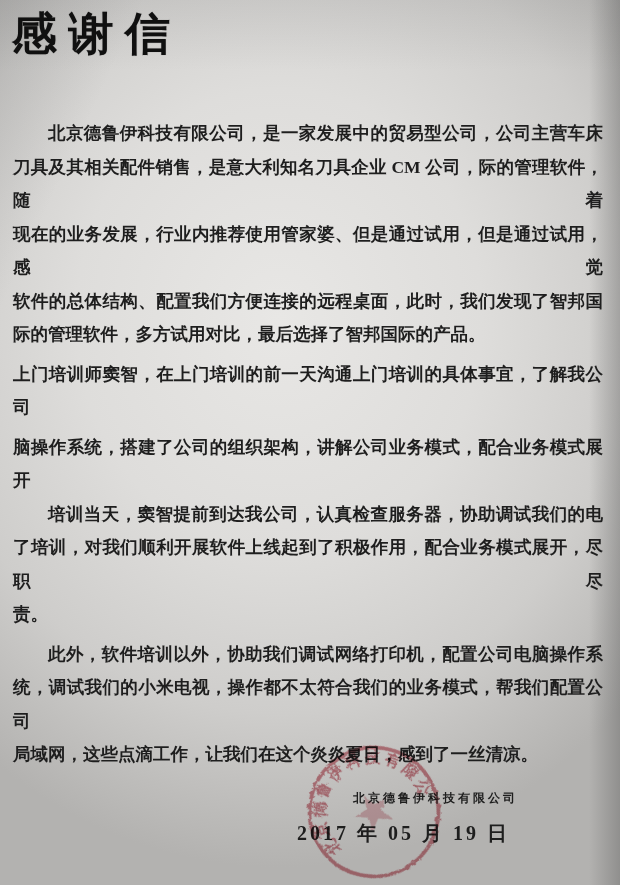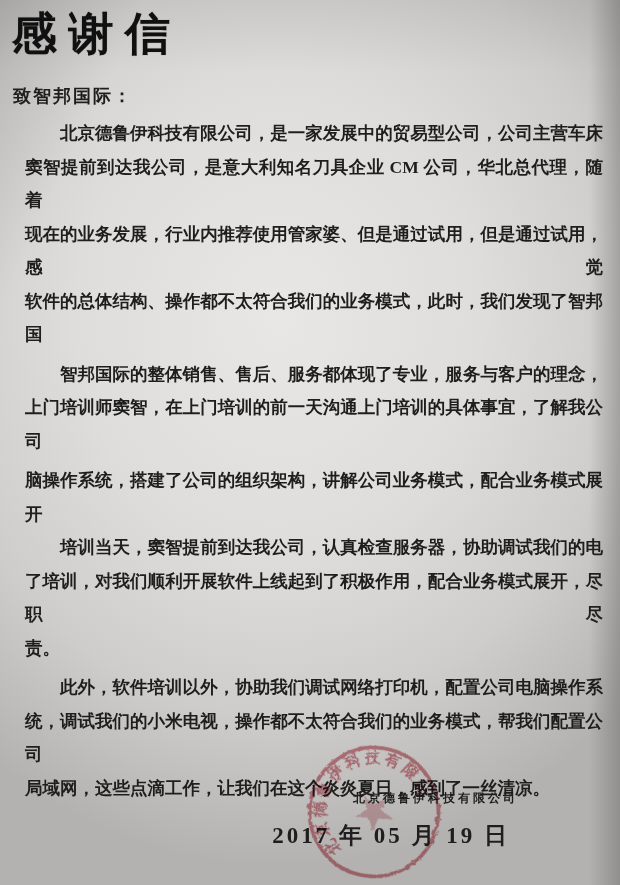--- a/index.html
+++ b/index.html
@@ -36,40 +36,40 @@
     letter-spacing: 2px;
   }
   .body {
     position: absolute;
     top: 117px; left: 13px; right: 17px;
     font-size: 17.5px;
     line-height: 33.5px;
     font-weight: bold;
   }
   .para { margin: 0 0 6px 0; }
-  .line { white-space: nowrap; margin-left: 12px; }
+  .line { white-space: nowrap; }
   .line.fill {
     white-space: normal;
     text-align: justify;
     text-align-last: justify;
     text-justify: inter-character;
   }
   .line.indent { text-indent: 2em; }
   .signature {
     position: absolute;
     top: 790px; right: 102px;
     font-size: 12px;
     font-weight: bold;
     letter-spacing: 3px;
     z-index: 2;
   }
   .date {
     position: absolute;
     top: 820px; right: 110px;
-    font-size: 23px;
+    font-size: 20px;
     font-weight: bold;
     letter-spacing: 3px;
     z-index: 2;
     padding-left: 10px;
   }
   .stamp {
     position: absolute;
     left: 304px; top: 742px;
     width: 140px; height: 140px;
     z-index: 3;
@@ -79,31 +79,30 @@
     pointer-events: none;
   }
 </style>
 </head>
 <body>
 
 <div class="page">
 
   <h1 class="title">感谢信</h1>
 
-  <div class="salutation">致智邦国际：</div>
 
   <div class="body">
       <div class="para">
         <div class="line indent fill">北京德鲁伊科技有限公司，是一家发展中的贸易型公司，公司主营车床</div>
-        <div class="line fill">窦智提前到达我公司，是意大利知名刀具企业 CM 公司，华北总代理，随着</div>
+        <div class="line fill">刀具及其相关配件销售，是意大利知名刀具企业 CM 公司，际的管理软件，随着</div>
         <div class="line fill">现在的业务发展，行业内推荐使用管家婆、但是通过试用，但是通过试用，感觉</div>
-        <div class="line fill">软件的总体结构、操作都不太符合我们的业务模式，此时，我们发现了智邦国</div>
+        <div class="line fill">软件的总体结构、配置我们方便连接的远程桌面，此时，我们发现了智邦国</div>
+        <div class="line">际的管理软件，多方试用对比，最后选择了智邦国际的产品。</div>
       </div>
       <div class="para">
-        <div class="line indent fill">智邦国际的整体销售、售后、服务都体现了专业，服务与客户的理念，</div>
         <div class="line fill">上门培训师窦智，在上门培训的前一天沟通上门培训的具体事宜，了解我公司</div>
       </div>
       <div class="para">
         <div class="line fill">脑操作系统，搭建了公司的组织架构，讲解公司业务模式，配合业务模式展开</div>
         <div class="line indent fill">培训当天，窦智提前到达我公司，认真检查服务器，协助调试我们的电</div>
         <div class="line fill">了培训，对我们顺利开展软件上线起到了积极作用，配合业务模式展开，尽职尽</div>
         <div class="line">责。</div>
       </div>
       <div class="para">
         <div class="line indent fill">此外，软件培训以外，协助我们调试网络打印机，配置公司电脑操作系</div>

